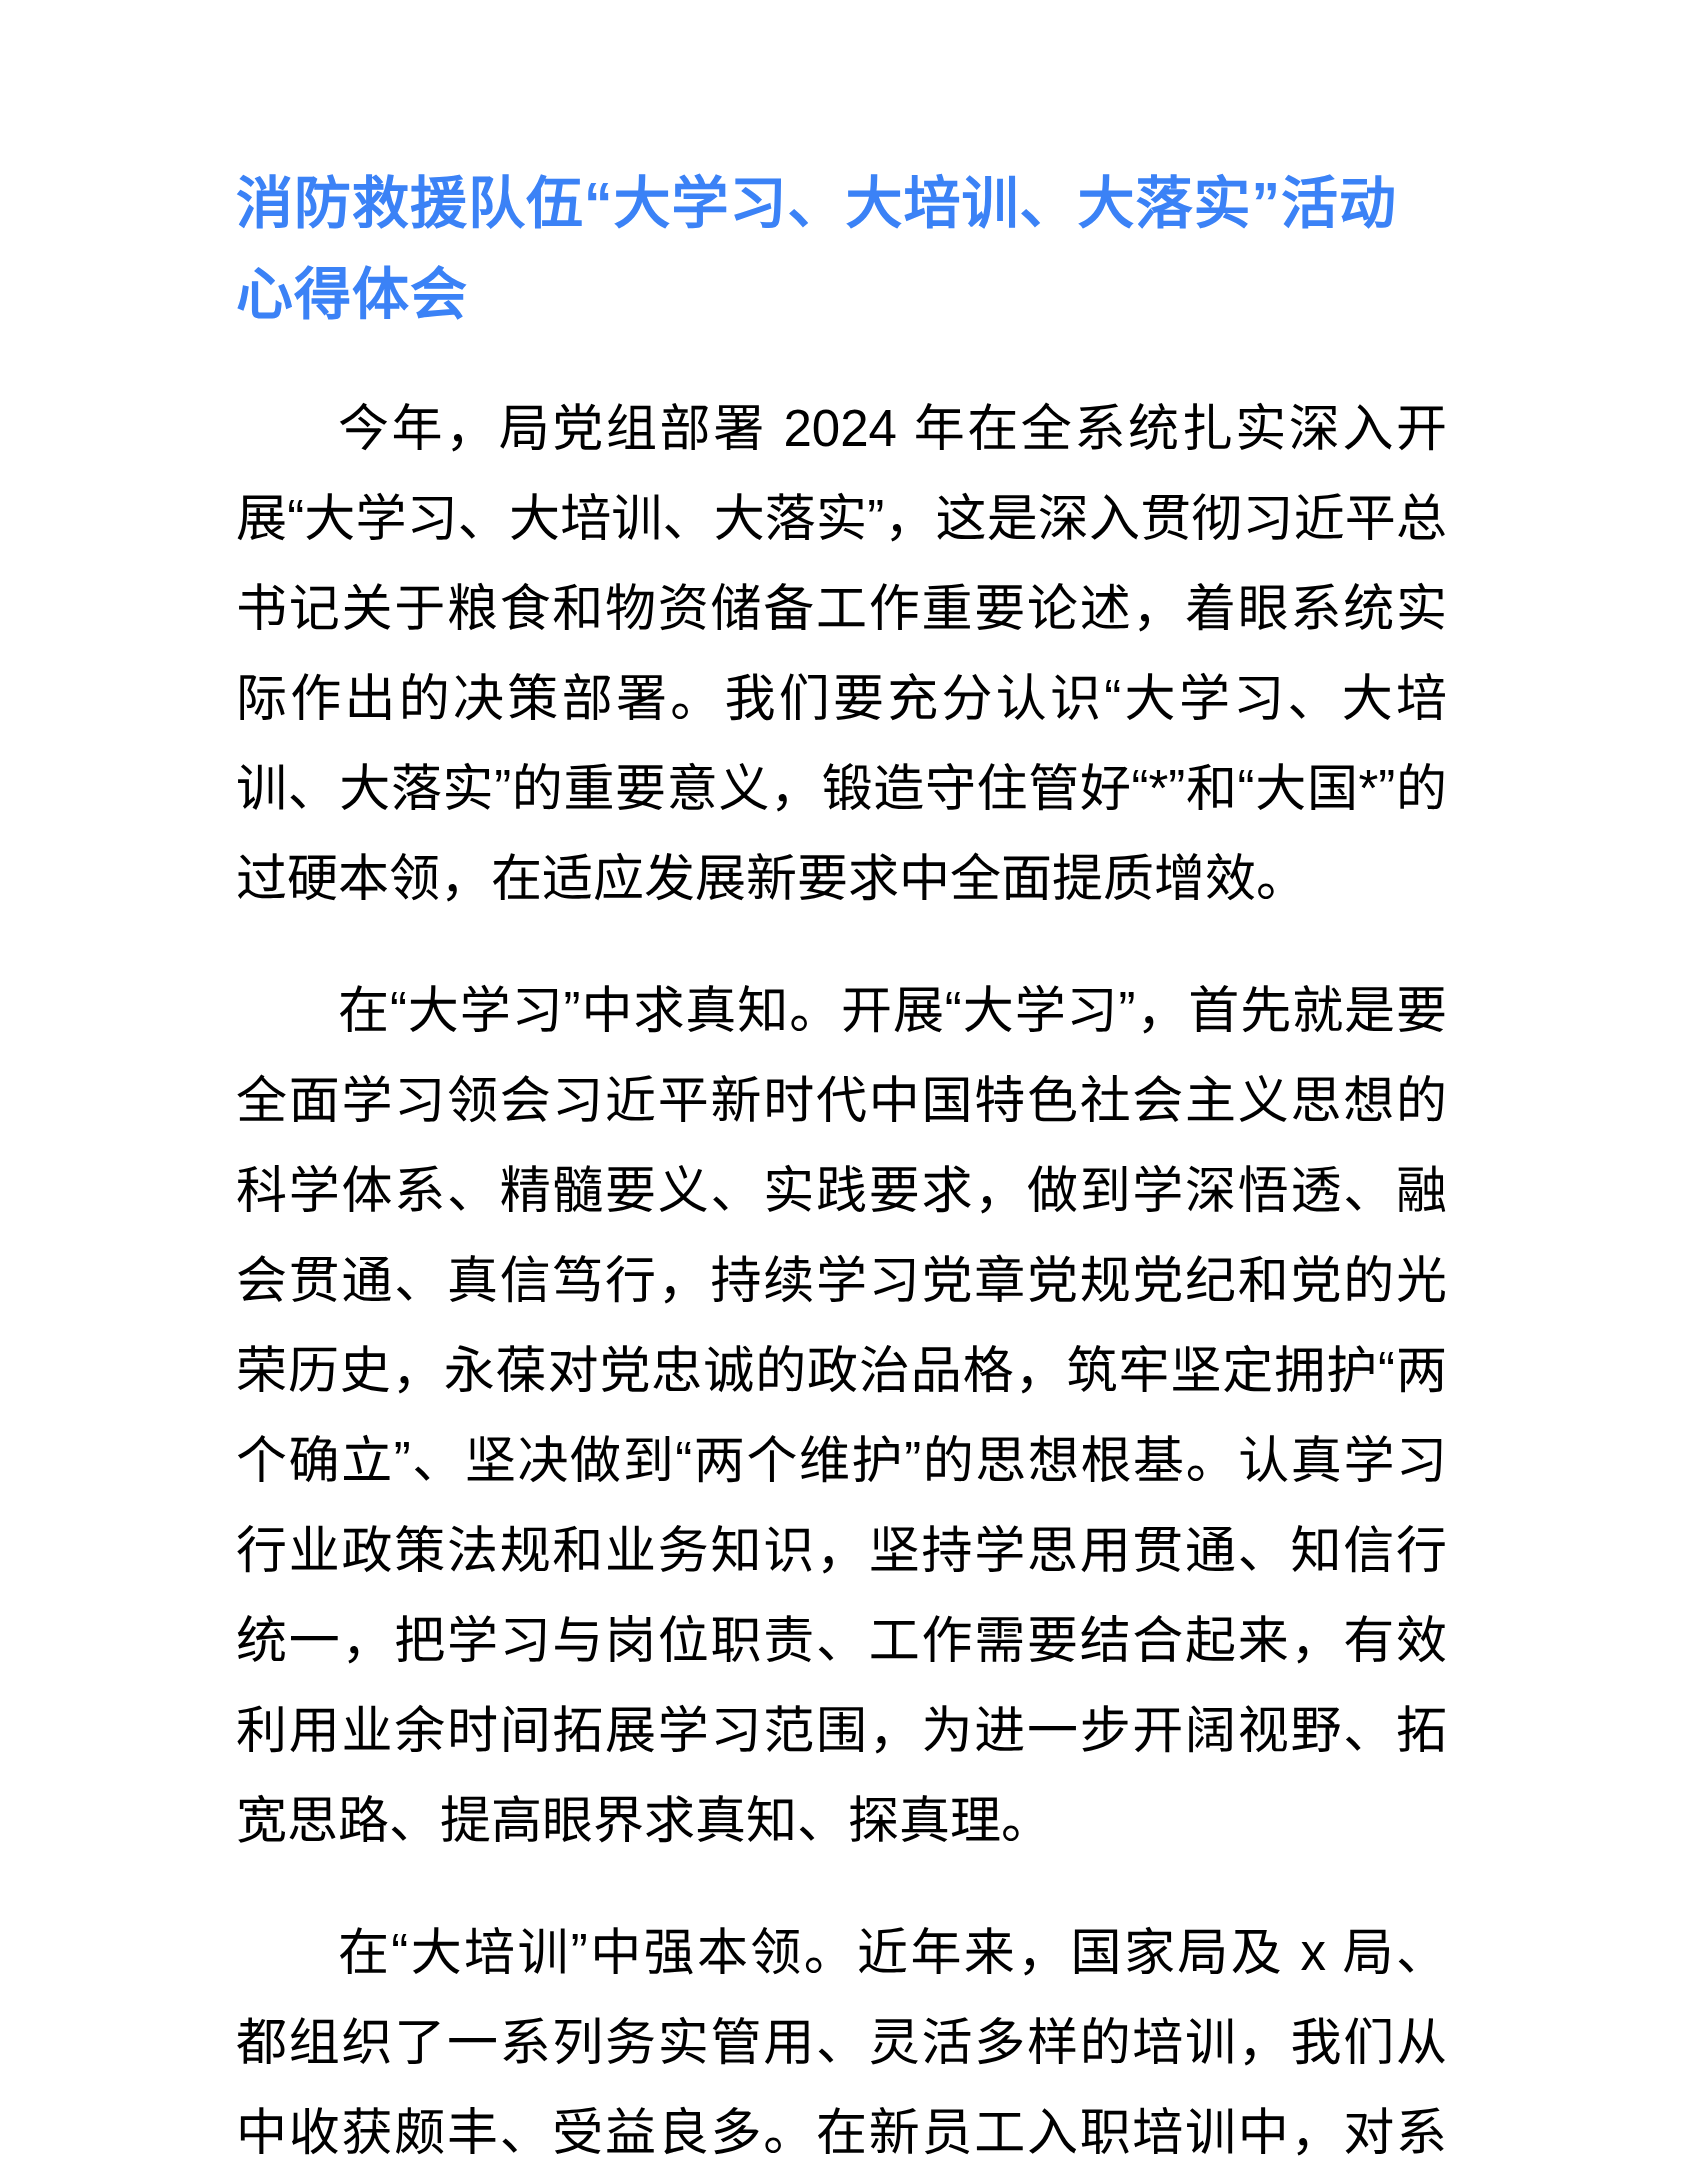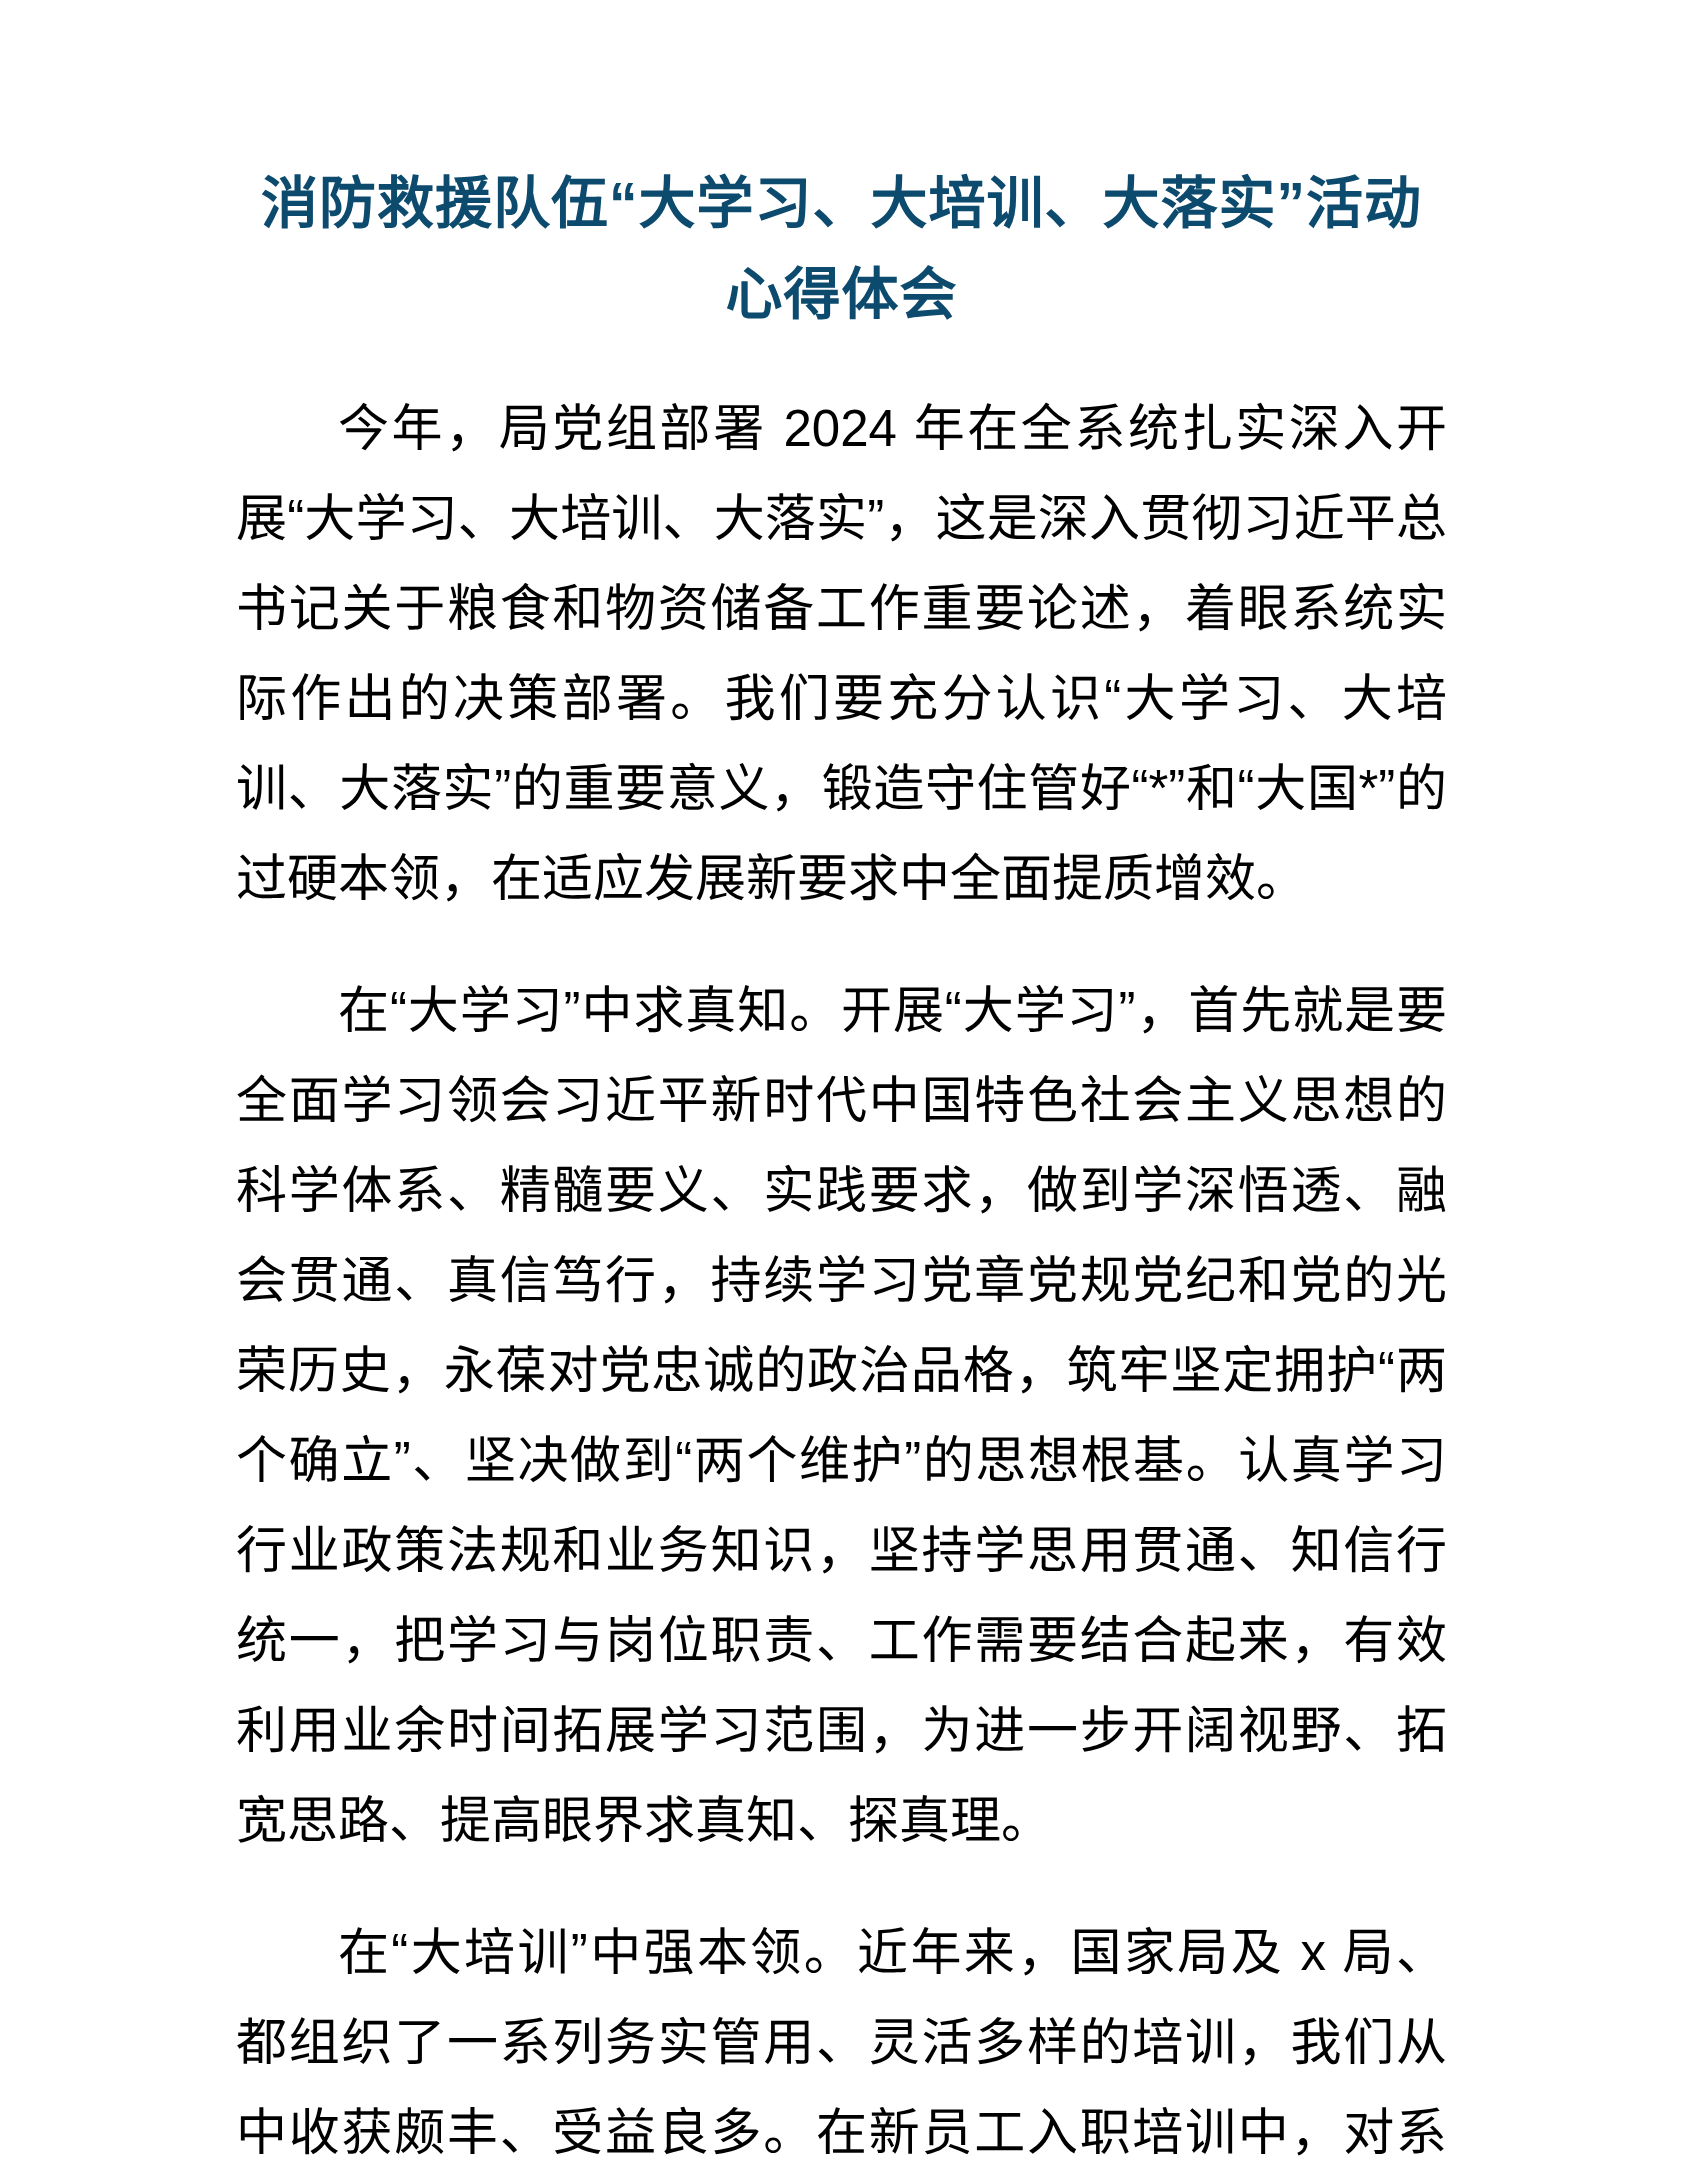--- a/index.html
+++ b/index.html
@@ -20,22 +20,21 @@
     width: 1683px;
     height: 2178px;
     background: #ffffff;
     padding: 158px 236px 0 236px;
   }
 
   .doc-title {
     font-size: 57px;
     font-weight: 700;
     line-height: 91px;
-    text-align: center;
-    color: #0c4a6e;
+    color: #3b82f6;
     margin-bottom: 44px;
     letter-spacing: 1px;
   }
 
   .doc-para {
     font-size: 51px;
     line-height: 90px;
     text-align: justify;
     text-indent: 2em;
     color: #000000;

